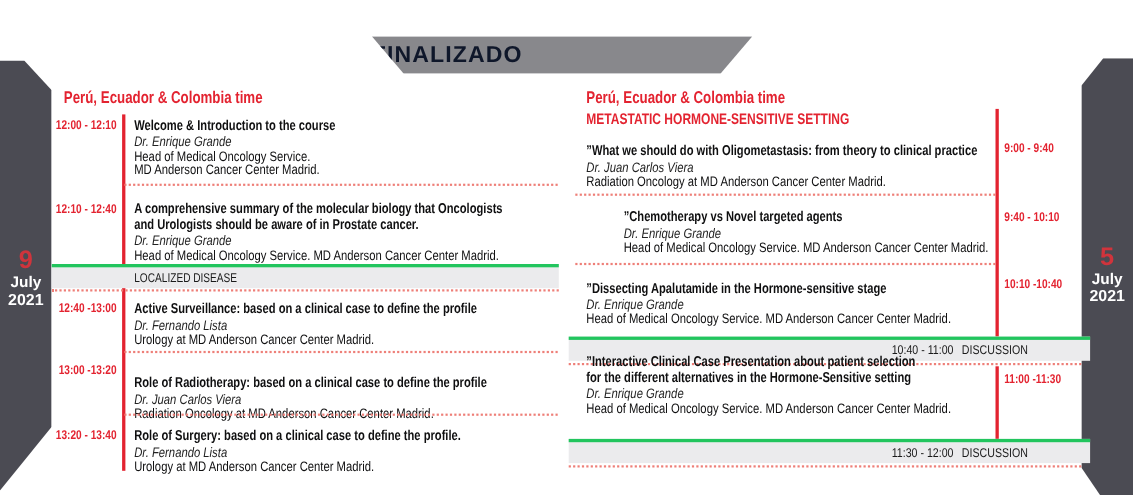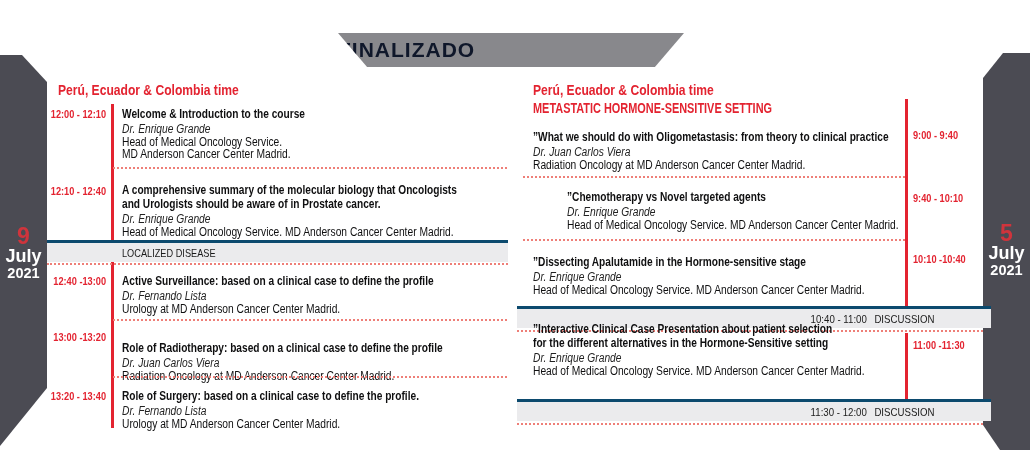--- a/index.html
+++ b/index.html
@@ -16,21 +16,21 @@
     color:#0f172a; font-weight:bold; font-size:21px; letter-spacing:1px;
   }
   
   .date-band { position:absolute; top:0; width:47px; height:450px; background:#4b4b53; }
   .date-band.left  { left:0;     clip-path:polygon(0 55px, 22px 55px, 47px 82px, 47px 388px, 0 446px); }
   .date-band.right { left:983px; clip-path:polygon(0 78px, 20px 53px, 47px 53px, 47px 450px, 17px 450px, 0 425px); }
   .date-text { position:absolute; width:100%; text-align:center; color:#fff; font-weight:bold; }
   .date-band.left  .date-text { top:224px; }
   .date-band.right .date-text { top:221px; }
   .date-day   { color:#d0343c; font-size:23px; line-height:24px; }
-  .date-month { font-size:18px; line-height:17px; }
+  .date-month { font-size:14px; line-height:17px; }
   .date-year  { font-size:14.5px; line-height:17px; }
 
   .tz-header {
     position:absolute; color:#e32330; font-weight:bold; font-size:15.5px;
     white-space:nowrap; transform:scaleX(0.78); transform-origin:0 0;
   }
   .sub-header {
     position:absolute; color:#e32330; font-weight:bold; font-size:14px;
     white-space:nowrap; transform:scaleX(0.78); transform-origin:0 0;
   }
@@ -56,21 +56,21 @@
     white-space:nowrap; transform:scaleX(0.82); transform-origin:0 0;
   }
   .affil {
     font-size:12.5px; color:#0f0f10; line-height:12.5px;
     white-space:pre-line; transform:scaleX(0.82); transform-origin:0 0;
   }
 
   .dotted { position:absolute; height:0; border-top:2px dotted #ee7f78; }
 
   .band {
-    position:absolute; height:19px; background:#ebebed; border-top:3px solid #0c4a6e;
+    position:absolute; height:19px; background:#ebebed; border-top:3px solid #22c55e;
     display:flex; align-items:center; box-sizing:content-box;
   }
   .band .band-text {
     display:inline-block; white-space:nowrap; font-size:11.5px; color:#1a1a1a;
   }
   .band.section { padding-left:75px; }
   .band.section .band-text { transform:scaleX(0.8); transform-origin:0 50%; }
   .band.discussion { justify-content:flex-end; padding-right:56px; }
   .band.discussion .band-text { transform:scaleX(0.84); transform-origin:100% 50%; }
   .band-time { margin-right:9px; }

